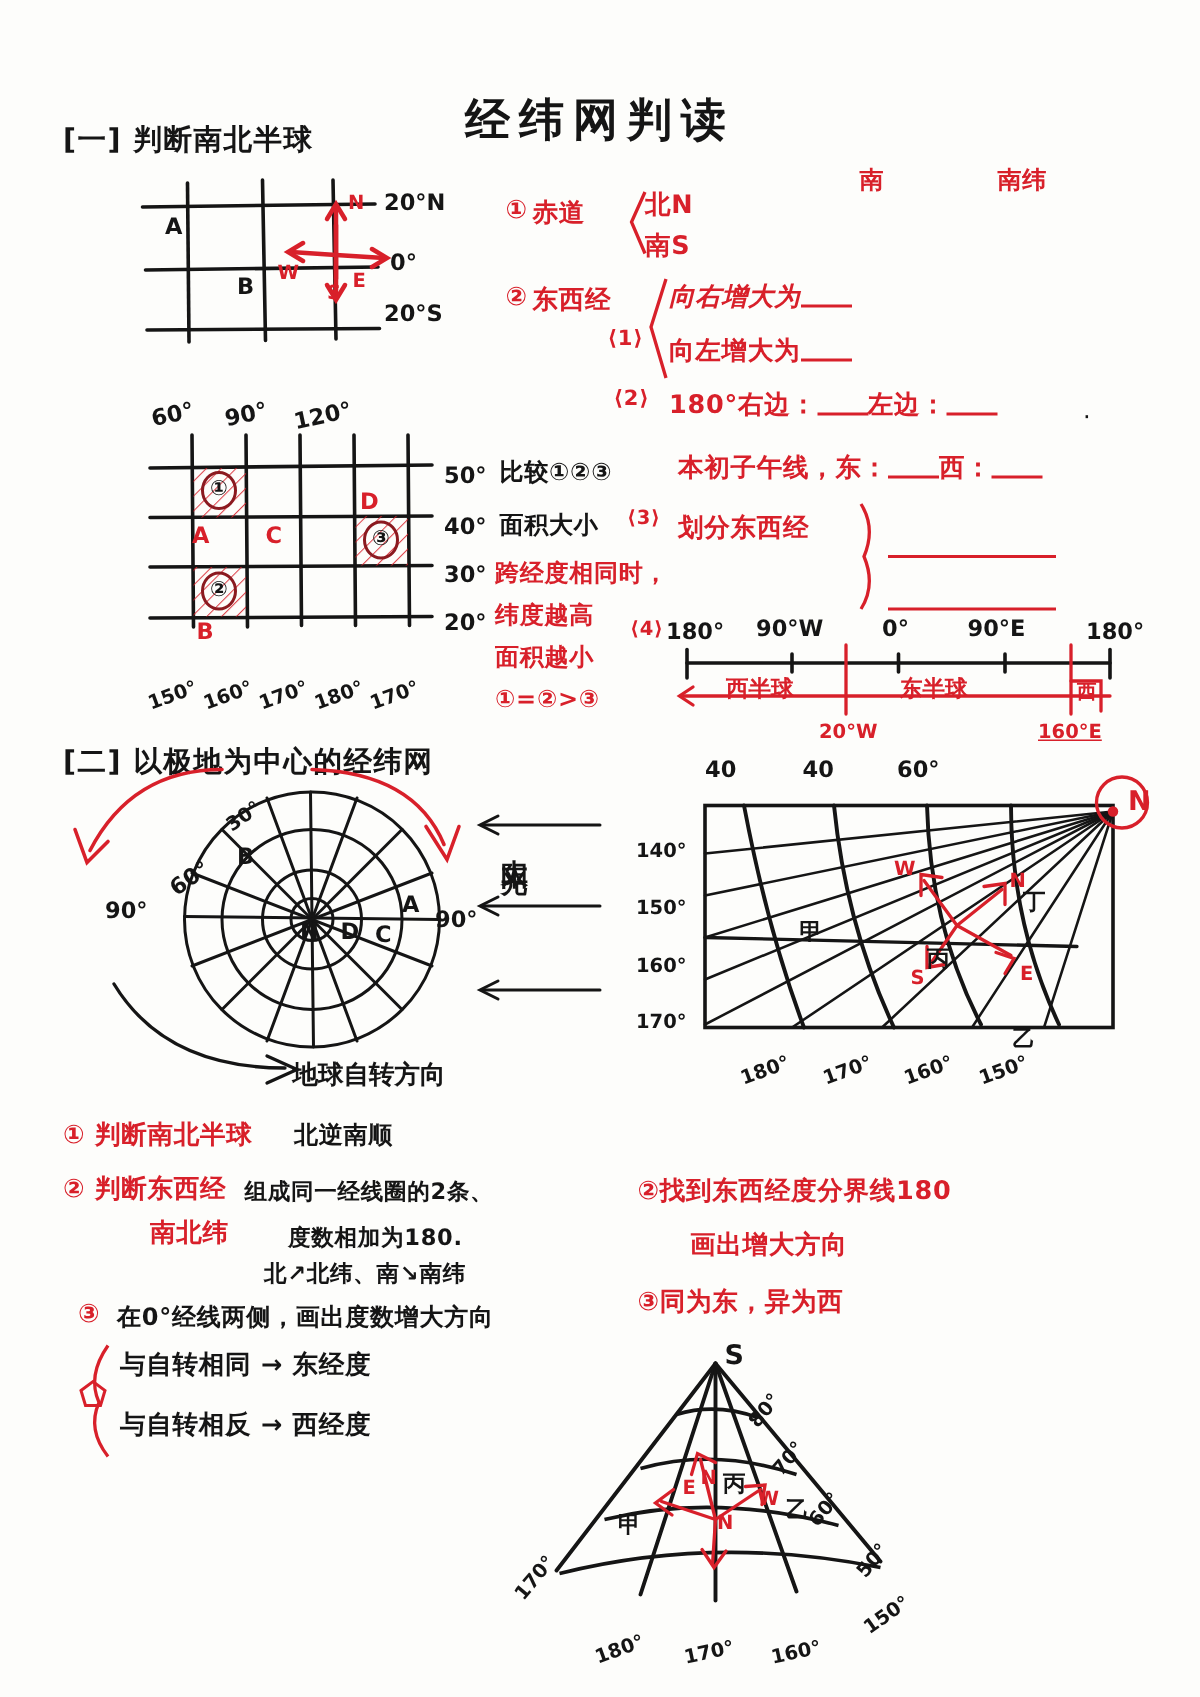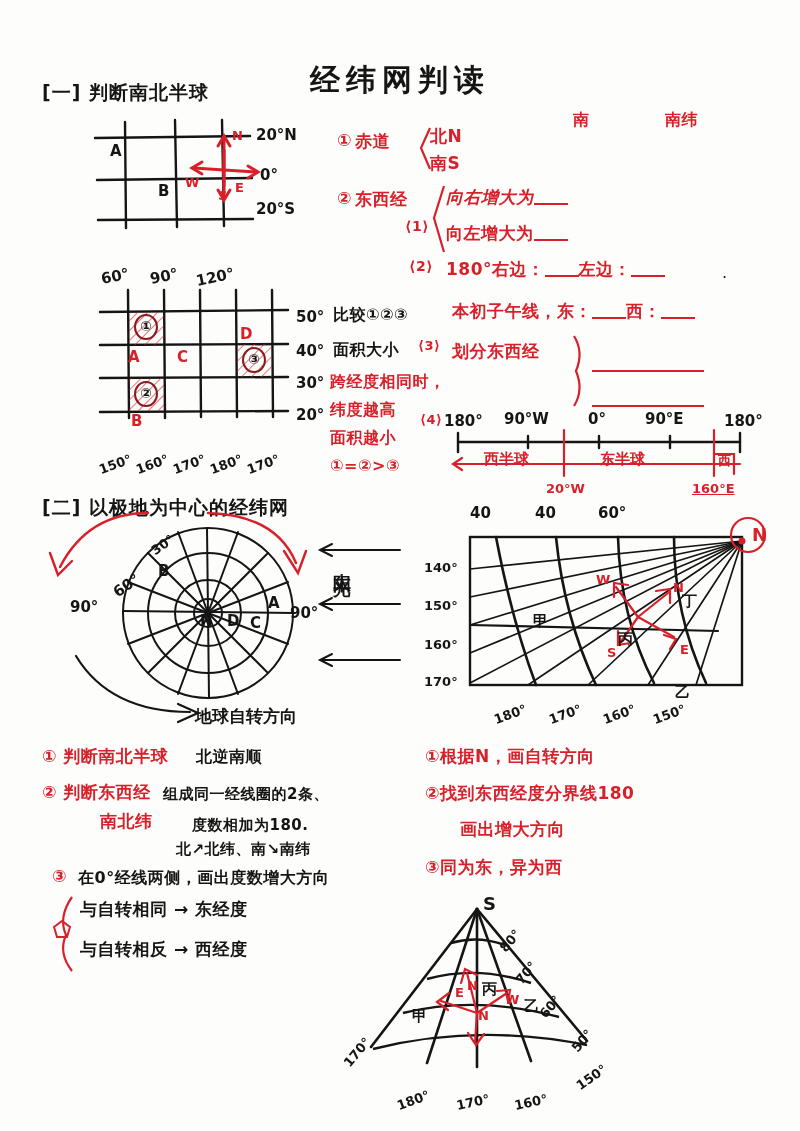--- a/index.html
+++ b/index.html
@@ -347,23 +347,20 @@
   </div>
   <div class="ink btxt" style="left:78px;top:868px;font-size:16px;">在0°经线两侧，画出度数增大方向</div>
 
   <svg style="left:52px;top:895px;" width="24" height="80">
     <path d="M20,2 Q6,22 14,40 Q6,58 20,76" stroke="#d8202a" stroke-width="2.2" fill="none"></path>
     <path d="M2,32 L10,26 L18,32 L15,42 L5,42 Z" stroke="#d8202a" stroke-width="2" fill="none"></path>
   </svg>
   <div class="ink btxt" style="left:80px;top:898px;font-size:17px;">与自转相同 → 东经度</div>
   <div class="ink btxt" style="left:80px;top:938px;font-size:17px;text-align:right;">与自转相反 → 西经度</div>
 
-  <div class="ink rtxt" style="left:425px;top:745px;">
-    <span>①</span><span>根据N，画自转方向</span>
-  </div>
   <div class="ink rtxt" style="left:425px;top:782px;">
     <span>②</span><span>找到东西经度分界线180</span>
   </div>
   <div class="ink rtxt" style="left:460px;top:818px;">画出增大方向</div>
   <div class="ink rtxt" style="left:425px;top:856px;">
     <span>③</span><span>同为东，异为西</span>
   </div>
 
   <svg style="left:355px;top:895px;" width="340" height="210">
     <g stroke="#151515" stroke-width="2.6" fill="none" stroke-linecap="round">

